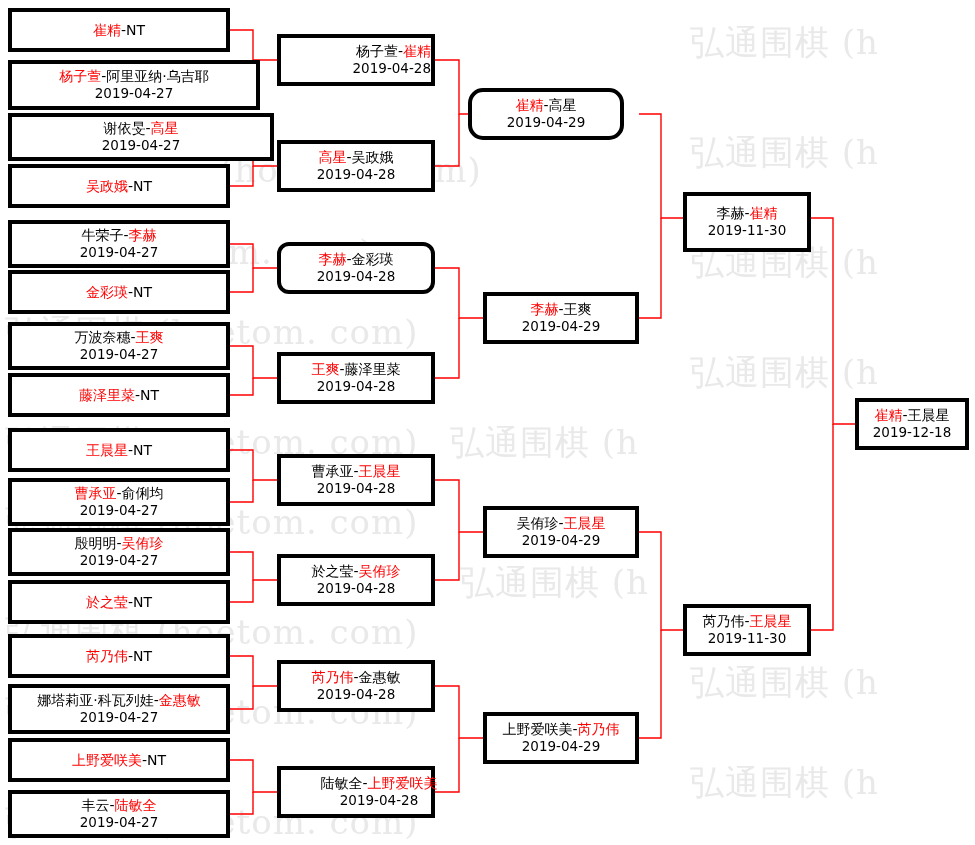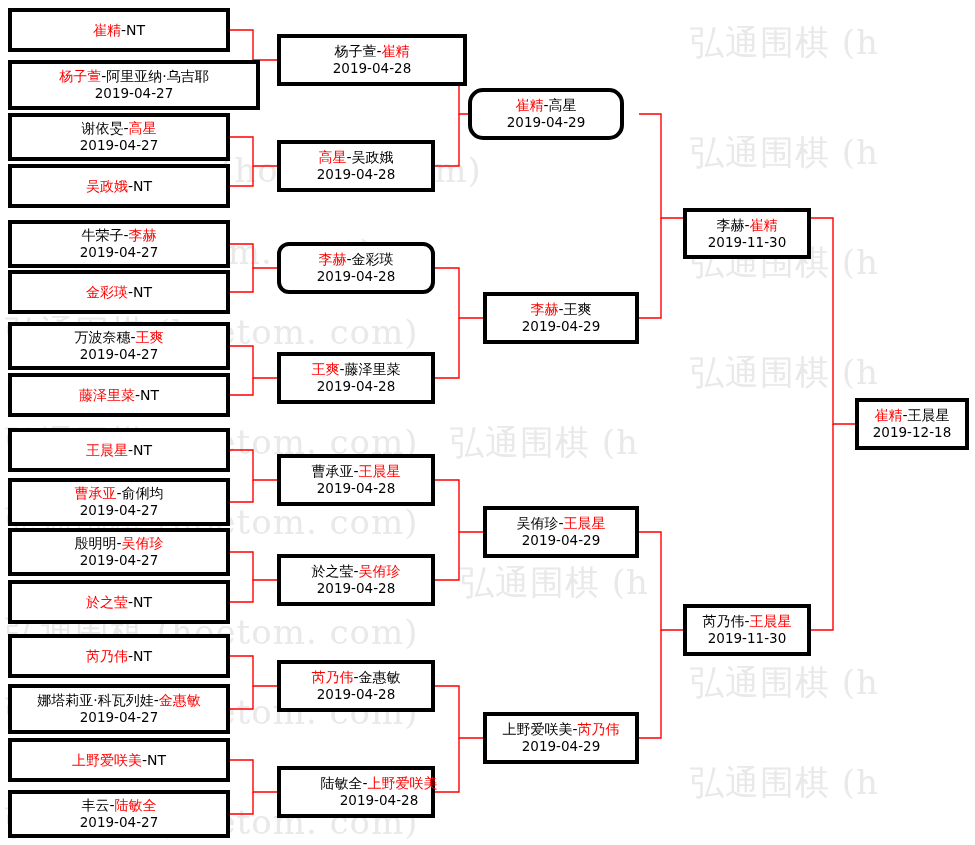--- a/index.html
+++ b/index.html
@@ -119,21 +119,21 @@
       <polyline points="811,630 833,630 833,424" fill="none" stroke="#ff0000" stroke-width="1.4"></polyline>
     </svg>
   <div id="nodes-layer">
       <div class="node" style="left: 8px; top: 8px; width: 222px; height: 44px; border-color: rgb(0, 0, 0);">
         <div class="line1"><span class="red">崔精</span><span class="blk">-</span><span class="blk">NT</span></div>
       </div>
       <div class="node" style="left: 8px; top: 60px; width: 252px; height: 50px; border-color: rgb(0, 0, 0);">
         <div class="line1"><span class="red">杨子萱</span><span class="blk">-</span><span class="blk">阿里亚纳·乌吉耶</span></div>
         <div class="line2 blk">2019-04-27</div>
       </div>
-      <div class="node" style="left: 8px; top: 113px; width: 222px; height: 48px; border-color: rgb(0, 0, 0);">
+      <div class="node" style="left: 8px; top: 113px; width: 266px; height: 48px; border-color: rgb(0, 0, 0);">
         <div class="line1"><span class="blk">谢依旻</span><span class="blk">-</span><span class="red">高星</span></div>
         <div class="line2 blk">2019-04-27</div>
       </div>
       <div class="node" style="left: 8px; top: 164px; width: 222px; height: 44px; border-color: rgb(0, 0, 0);">
         <div class="line1"><span class="red">吴政娥</span><span class="blk">-</span><span class="blk">NT</span></div>
       </div>
       <div class="node" style="left: 8px; top: 220px; width: 222px; height: 48px; border-color: rgb(0, 0, 0);">
         <div class="line1"><span class="blk">牛荣子</span><span class="blk">-</span><span class="red">李赫</span></div>
         <div class="line2 blk">2019-04-27</div>
       </div>
@@ -168,21 +168,21 @@
         <div class="line1"><span class="blk">娜塔莉亚·科瓦列娃</span><span class="blk">-</span><span class="red">金惠敏</span></div>
         <div class="line2 blk">2019-04-27</div>
       </div>
       <div class="node" style="left: 8px; top: 738px; width: 222px; height: 44px; border-color: rgb(0, 0, 0);">
         <div class="line1"><span class="red">上野爱咲美</span><span class="blk">-</span><span class="blk">NT</span></div>
       </div>
       <div class="node" style="left: 8px; top: 790px; width: 222px; height: 48px; border-color: rgb(0, 0, 0);">
         <div class="line1"><span class="blk">丰云</span><span class="blk">-</span><span class="red">陆敏全</span></div>
         <div class="line2 blk">2019-04-27</div>
       </div>
-      <div class="node" style="left: 277px; top: 34px; width: 190px; height: 52px; border-color: rgb(0, 0, 0);">
+      <div class="node" style="left: 277px; top: 34px; width: 158px; height: 52px; border-color: rgb(0, 0, 0); align-items: flex-end;">
         <div class="line1"><span class="blk">杨子萱</span><span class="blk">-</span><span class="red">崔精</span></div>
         <div class="line2 blk">2019-04-28</div>
       </div>
       <div class="node" style="left: 277px; top: 140px; width: 158px; height: 52px; border-color: rgb(0, 0, 0);">
         <div class="line1"><span class="red">高星</span><span class="blk">-</span><span class="blk">吴政娥</span></div>
         <div class="line2 blk">2019-04-28</div>
       </div>
       <div class="node" style="left: 277px; top: 242px; width: 158px; height: 52px; border-color: rgb(0, 0, 0); border-radius: 12px;">
         <div class="line1"><span class="red">李赫</span><span class="blk">-</span><span class="blk">金彩瑛</span></div>
         <div class="line2 blk">2019-04-28</div>
@@ -216,21 +216,21 @@
         <div class="line2 blk">2019-04-29</div>
       </div>
       <div class="node" style="left: 483px; top: 506px; width: 156px; height: 52px; border-color: rgb(0, 0, 0);">
         <div class="line1"><span class="blk">吴侑珍</span><span class="blk">-</span><span class="red">王晨星</span></div>
         <div class="line2 blk">2019-04-29</div>
       </div>
       <div class="node" style="left: 483px; top: 712px; width: 156px; height: 52px; border-color: rgb(0, 0, 0);">
         <div class="line1"><span class="blk">上野爱咲美</span><span class="blk">-</span><span class="red">芮乃伟</span></div>
         <div class="line2 blk">2019-04-29</div>
       </div>
-      <div class="node" style="left: 683px; top: 192px; width: 128px; height: 51px; border-color: rgb(0, 0, 0); margin-top: 16px;">
+      <div class="node" style="left: 683px; top: 192px; width: 128px; height: 60px; border-color: rgb(0, 0, 0);">
         <div class="line1"><span class="blk">李赫</span><span class="blk">-</span><span class="red">崔精</span></div>
         <div class="line2 blk">2019-11-30</div>
       </div>
       <div class="node" style="left: 683px; top: 604px; width: 128px; height: 52px; border-color: rgb(0, 0, 0);">
         <div class="line1"><span class="blk">芮乃伟</span><span class="blk">-</span><span class="red">王晨星</span></div>
         <div class="line2 blk">2019-11-30</div>
       </div>
       <div class="node" style="left: 855px; top: 398px; width: 114px; height: 52px; border-color: rgb(0, 0, 0);">
         <div class="line1"><span class="red">崔精</span><span class="blk">-</span><span class="blk">王晨星</span></div>
         <div class="line2 blk">2019-12-18</div>

